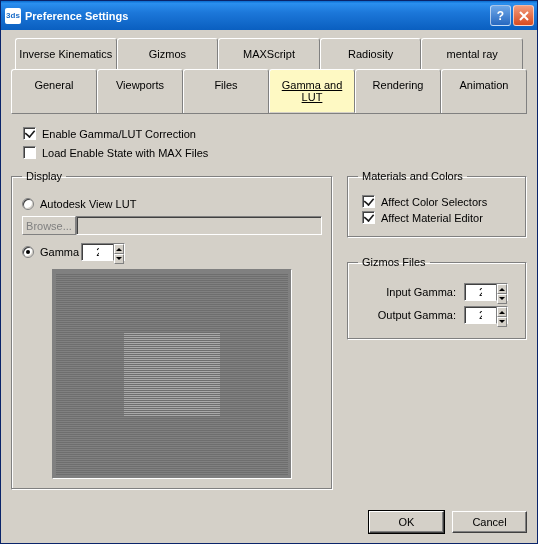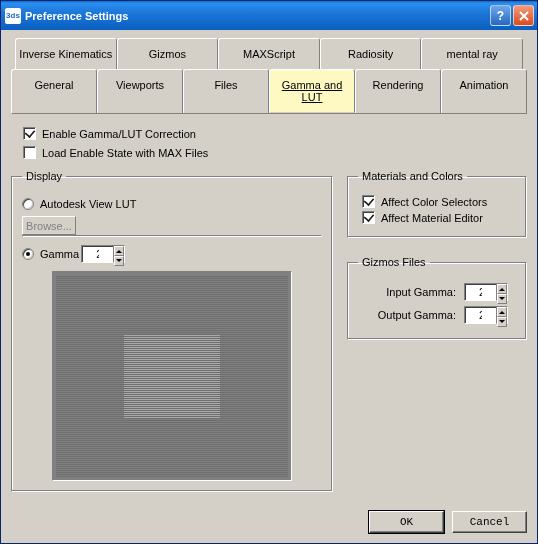--- a/index.html
+++ b/index.html
@@ -147,21 +147,21 @@
   width:12px;height:12px;border-radius:50%;
   background:#fff;
   border:1px solid #808080;
   box-shadow: inset 1px 1px 0 #404040, inset -1px -1px 0 #d4d0c8;
   margin-right:6px;
   position:relative;
 }
 .radio.checked::after{
   content:"";position:absolute;left:3px;top:3px;width:4px;height:4px;border-radius:50%;background:#000;
 }
-.browse-row{display:flex;margin:4px 0 8px 0;flex-direction:column;}
+.browse-row{display:flex;margin:4px 0 8px 0;}
 .browse-btn{
   width:54px;height:19px;
   border:1px solid #fff;
   border-right-color:#808080;border-bottom-color:#808080;
   background:#d4d0c8;
   font-size:11px;
   color:#808080;
   display:flex;align-items:center;justify-content:center;
 }
 .browse-field{
@@ -215,21 +215,21 @@
 .val-row{display:flex;align-items:center;justify-content:flex-end;gap:8px;margin:5px 8px;}
 .footer{
   margin-top:auto;
   display:flex;justify-content:flex-end;gap:8px;
   padding-top:10px;
 }
 .dlg-btn{
   width:75px;height:22px;
   border:1px solid #fff;border-right-color:#404040;border-bottom-color:#404040;
   box-shadow: inset -1px -1px 0 #808080;
-  background:#d4d0c8;font-size:11px;font-family:Liberation Mono, monospace;
+  background:#d4d0c8;font-size:11px;font-family:Liberation Sans, sans-serif;
   display:flex;align-items:center;justify-content:center;
 }
 .dlg-btn.default{outline:1px solid #000;}
 </style>
 </head>
 <body>
 
 <div class="window">
   <div class="titlebar">
     <div class="app-icon">3ds</div>

